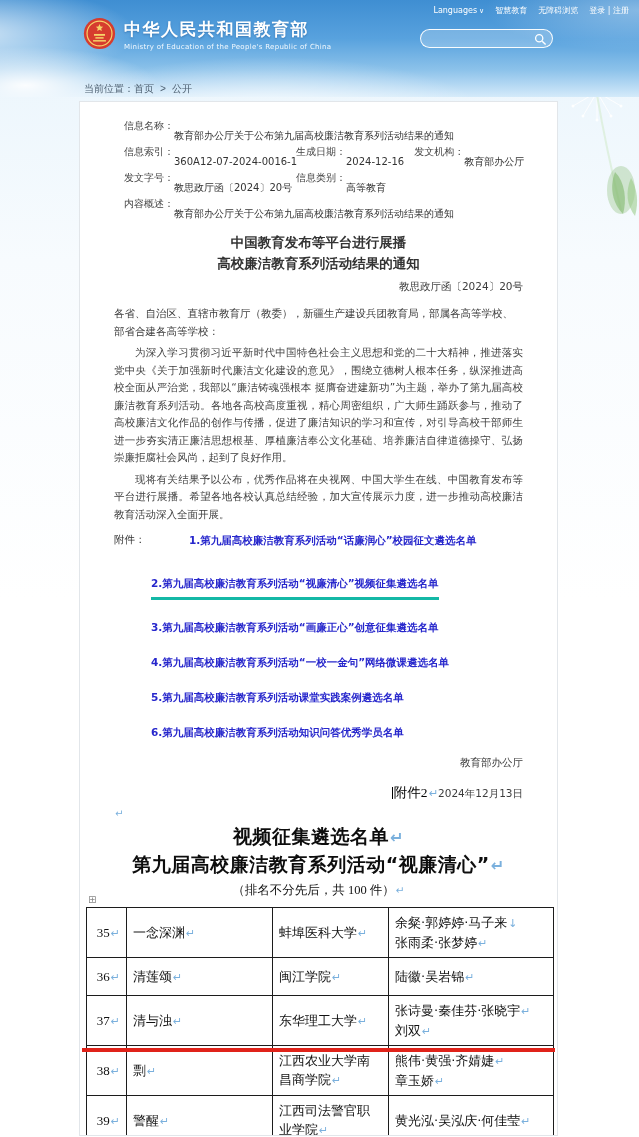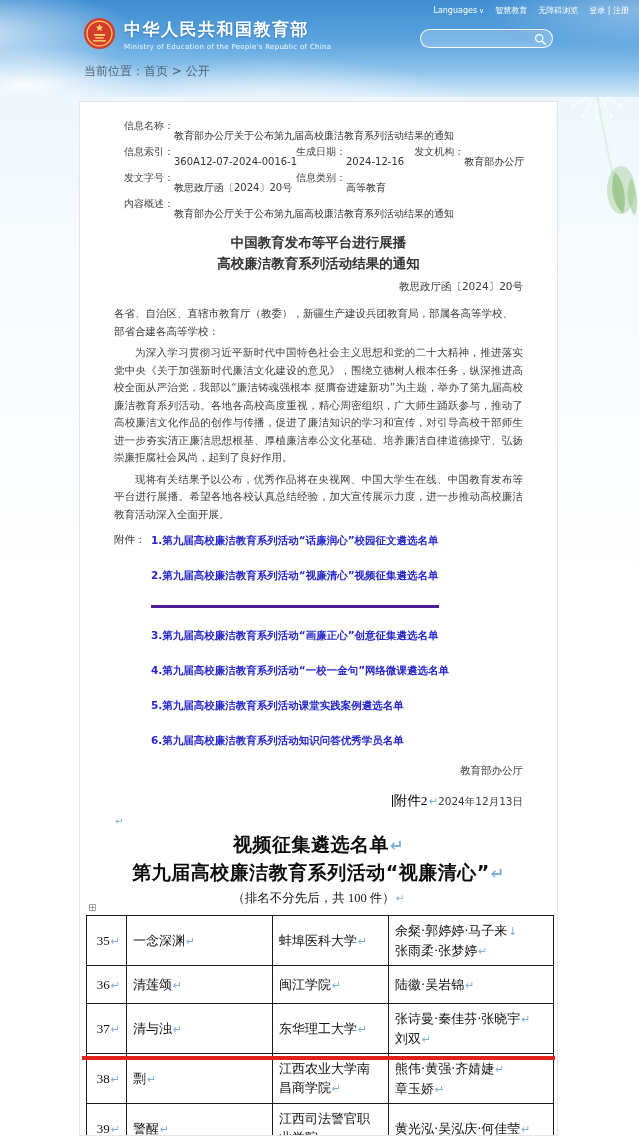--- a/index.html
+++ b/index.html
@@ -24,21 +24,21 @@
   .top-links span { cursor:pointer; }
   .caret { font-size:7px; margin-left:2px; }
   .brand { position:absolute; left:83px; top:17px; display:flex; align-items:flex-start; gap:8px; }
   .brand-text .site-name { font-size:17px; font-weight:bold; color:#fff; letter-spacing:1.5px;
     text-shadow:0 1px 2px rgba(20,70,130,.45); line-height:24px; }
   .brand-text .site-sub { font-size:7px; color:#f2f9ff; margin-top:2px; letter-spacing:.3px; }
   .search-pill { position:absolute; top:29px; right:86px; width:133px; height:19px;
     border:1px solid rgba(255,255,255,.95); border-radius:10px;
     background:rgba(255,255,255,.22); }
   .search-pill svg { position:absolute; right:5px; top:3px; }
-  .breadcrumb { position:absolute; left:84px; bottom:17px; font-size:12px; color:#4c5f70; }
+  .breadcrumb { position:absolute; left:84px; bottom:1px; font-size:10px; color:#4c5f70;font-family:Liberation Mono, monospace; }
   .breadcrumb .bc-link { cursor:pointer; }
   .dandelion { position:absolute; right:0; top:40px; z-index:0; }
   
   .card {
     position:relative; z-index:2; width:479px; margin:4px 0 0 79px;
     height:1035px; overflow:hidden;
     background:#fff; border:1px solid #e2e6ea; padding:14px 34px 10px;
   }
   .meta { margin:2px 0 0 10px; }
   .meta-row { display:flex; line-height:16px; font-size:10px; color:#3c3c3c; white-space:nowrap; }
@@ -46,27 +46,27 @@
   .m-val { margin-right:22px; color:#333;margin-top:10px; }
   .m-val.w1 { width:112px; margin-right:10px; }
   .m-val.w2 { width:88px; margin-right:10px; }
   .doc-title { text-align:center; font-size:13.5px; font-weight:bold; color:#333;
     line-height:21px; margin-top:10px; }
   .doc-no { text-align:right; font-size:10.5px; color:#3c3c3c; margin-top:6px; }
   .salutation { font-size:10.5px; color:#3c3c3c; line-height:18px; margin-top:10px; }
   .para { font-size:10.5px; color:#3f3f3f; line-height:17.5px; text-indent:2em;
     margin:4px 0 0; text-align:justify; }
   .attachments { margin-top:10px; font-size:10.5px; color:#333; }
-  .att-first { display:flex; }
+  .att-first { display:flex;gap:38px; }
   .att-label { flex:none; width:37px; }
   .att-link { color:#2727cc; font-weight:bold; text-decoration:none; cursor:pointer; }
   .att-item { margin:20px 0 0 37px; line-height:15px; }
   .att-item.first { margin:0; }
-  .att-item.hl .att-link { display:inline-block; padding-bottom:22px;
-    border-bottom:3px solid #4c1d95; }
+  .att-item.hl .att-link { display:inline-block; padding-bottom:6px;
+    border-bottom:3px solid #14b8a6;margin-top:8px; }
   .signer { text-align:right; font-size:10.5px; color:#3c3c3c; margin-top:16px; }
   .att2-head { display:flex; justify-content:flex-end; align-items:baseline; margin-top:14px; }
   .att2-label { font-family:"Liberation Serif","DejaVu Serif",serif; font-size:13.5px; color:#000; }
   .cursor-bar { display:inline-block; width:1px; height:12px; background:#000;
     vertical-align:-2px; margin-right:1px; }
   .sign-date { font-size:10.5px; color:#3c3c3c; }
   .pm { color:#7ab0dd; font-size:.85em; margin-left:1px; font-family:"DejaVu Sans",sans-serif; }
   .pm-line { margin:4px 0 0; font-size:12px; line-height:14px; }
   .att2-heading { text-align:center; font-size:19px; font-weight:bold; color:#0d0d0d;
     line-height:26px; margin-top:2px; letter-spacing:.5px; }

